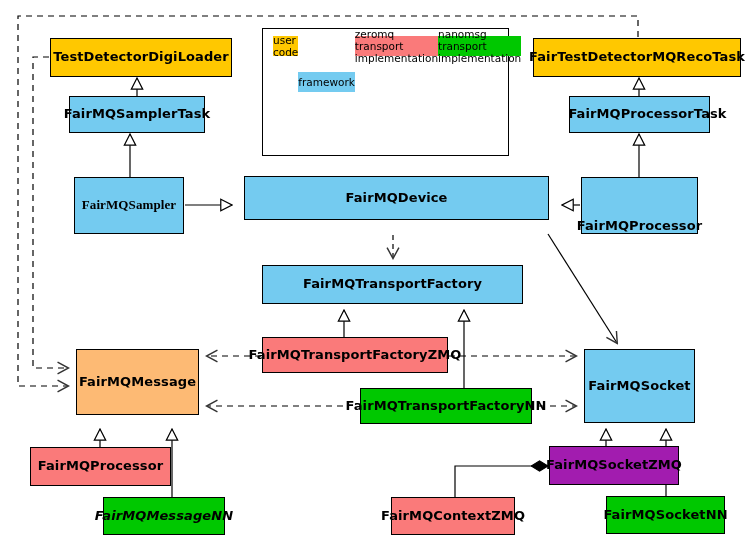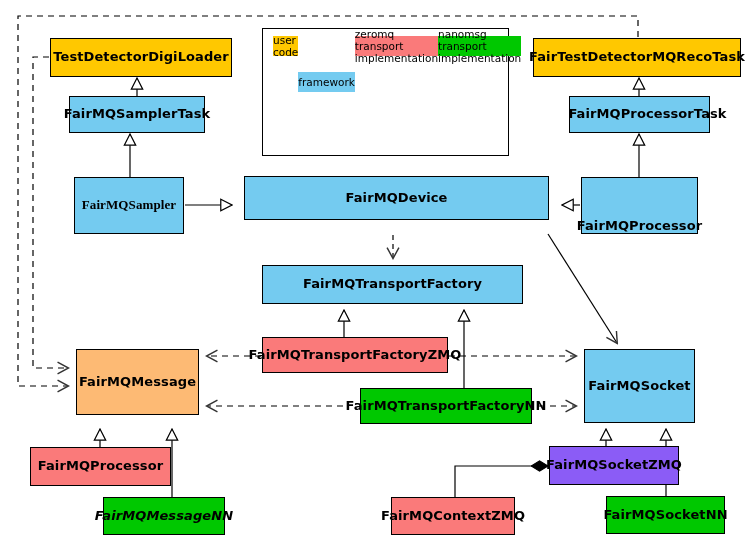--- a/index.html
+++ b/index.html
@@ -175,21 +175,21 @@
   </div>
 
   <div class="node" style="left:30px; top:447px; width:141px; height:39px; background:#FA7A7A;">
     <span>FairMQProcessor</span>
   </div>
 
   <div class="node" style="left:103px; top:497px; width:122px; height:38px; background:#00C800;font-style:italic;">
     <span>FairMQMessageNN</span>
   </div>
 
-  <div class="node" style="left:549px; top:446px; width:130px; height:39px; background:#8b5cf6;">
+  <div class="node" style="left:549px; top:446px; width:130px; height:39px; background:#a21caf;">
     <span>FairMQSocketZMQ</span>
   </div>
 
   <div class="node" style="left:391px; top:497px; width:124px; height:38px; background:#FA7A7A;">
     <span>FairMQContextZMQ</span>
   </div>
 
   <div class="node" style="left:606px; top:496px; width:119px; height:38px; background:#00C800;">
     <span>FairMQSocketNN</span>
   </div>

